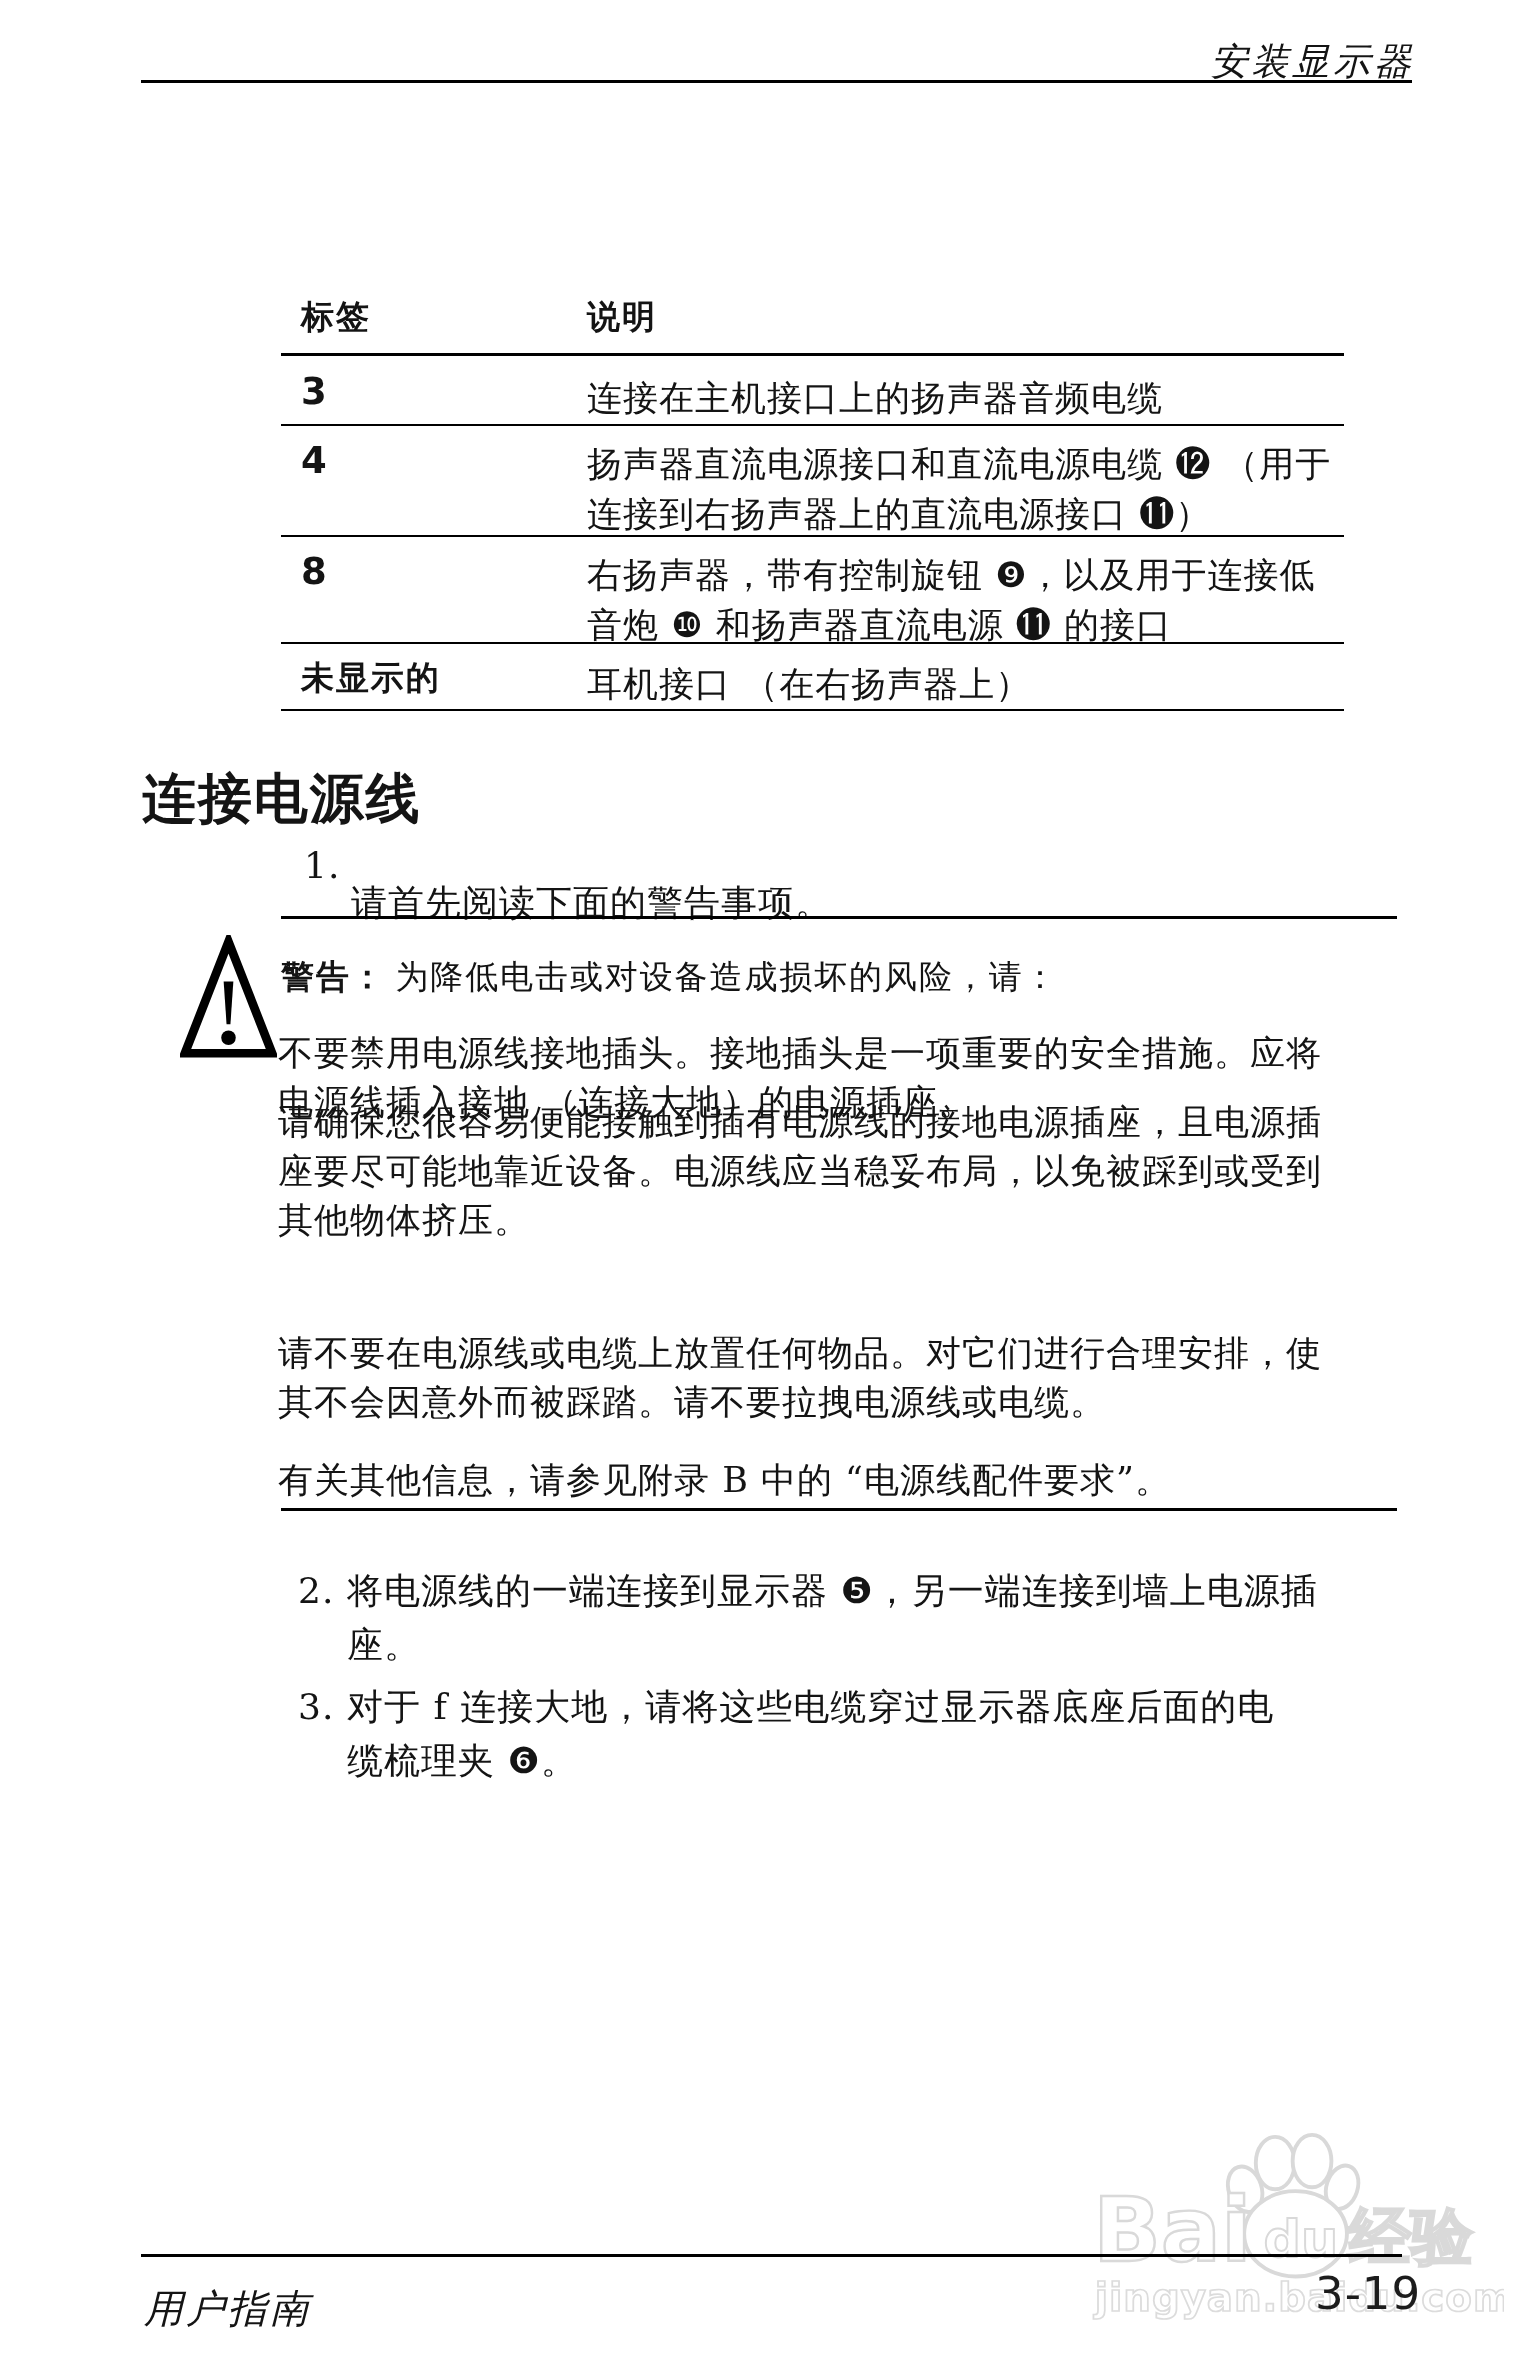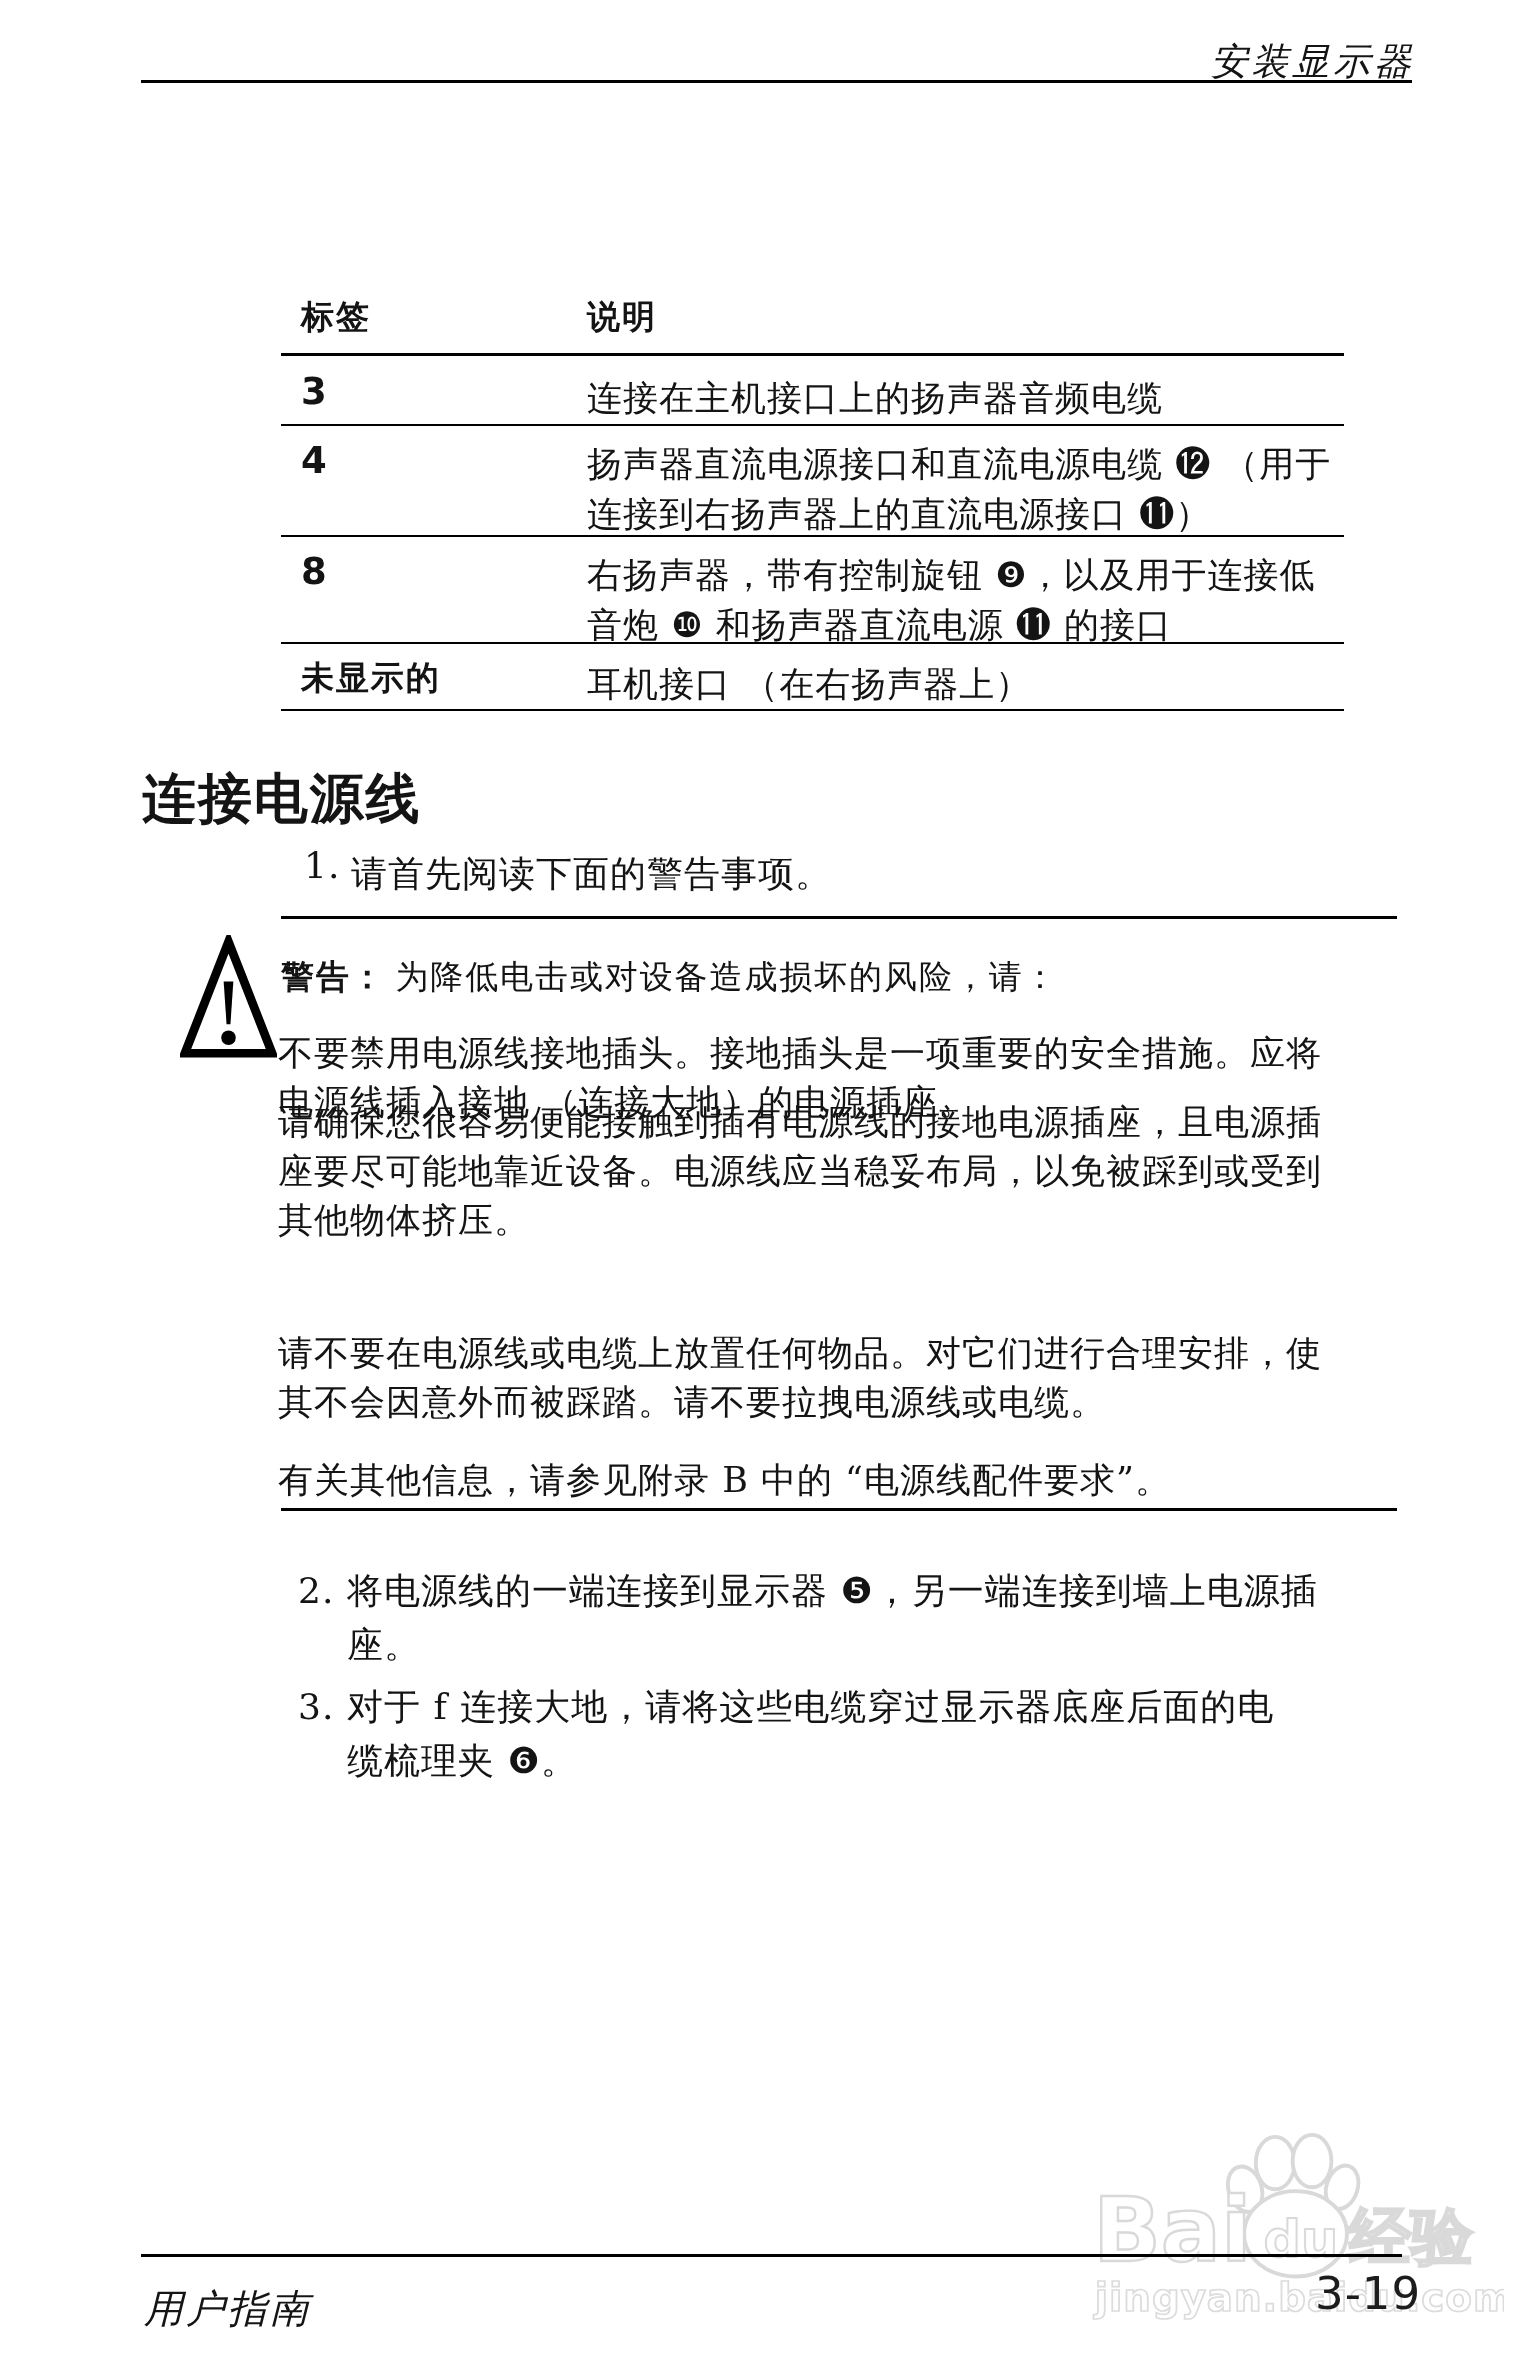--- a/index.html
+++ b/index.html
@@ -64,21 +64,21 @@
       <div class="abs sans-b" style="left:301px; top:656px; font-size:33px; letter-spacing:1.9px;">未显示的</div>
       <div class="abs serif table-desc" style="left:587px; top:659px;">耳机接口 （在右扬声器上）</div>
     </div>
     <div class="rule" style="left:281px; top:709px; width:1063px;"></div>
   </div>
 
   <div class="abs sans-b" style="left:142px; top:763px; font-size:54px; letter-spacing:1.9px;">连接电源线</div>
 
   <div>
     <div class="abs serif step-text" style="left:304px; top:839px;">1.</div>
-    <div class="abs serif step-text" style="left:351px; top:847px;">请首先阅读下面的警告事项。</div>
+    <div class="abs serif step-text" style="left:351px; top:876px;">请首先阅读下面的警告事项。</div>
   </div>
 
   <div>
     <div class="rule rule-thick" style="left:281px; top:916px; width:1116px;"></div>
 
     <svg class="abs" style="left:180px; top:935px;" width="97" height="126" viewBox="0 0 100 130">
       <path d="M50 7 L95 122 L5 122 Z" fill="#ffffff" stroke="#000000" stroke-width="9" stroke-linejoin="miter"></path>
       <path d="M45 48 L55 48 L52 92 L48 92 Z" fill="#000000"></path>
       <circle cx="50" cy="106" r="7.5" fill="#000000"></circle>
     </svg>

